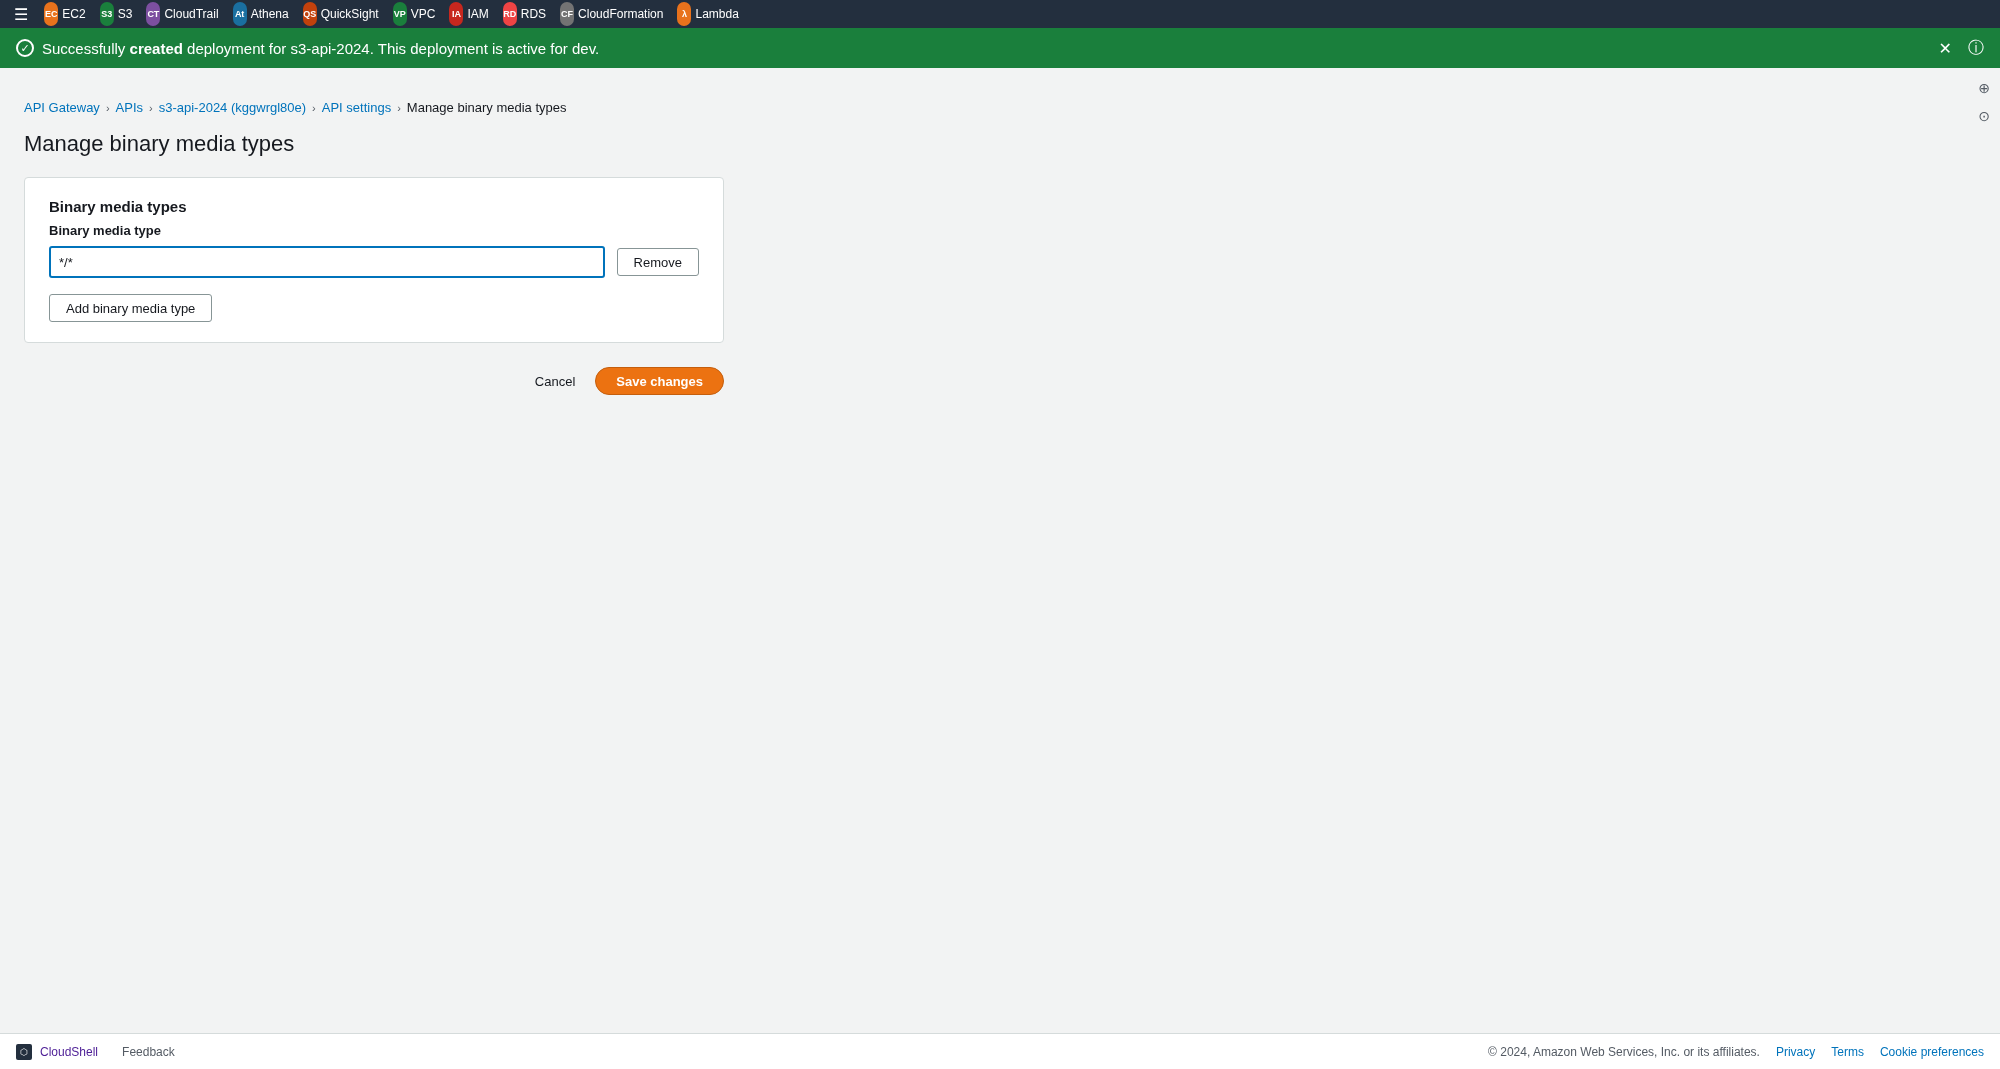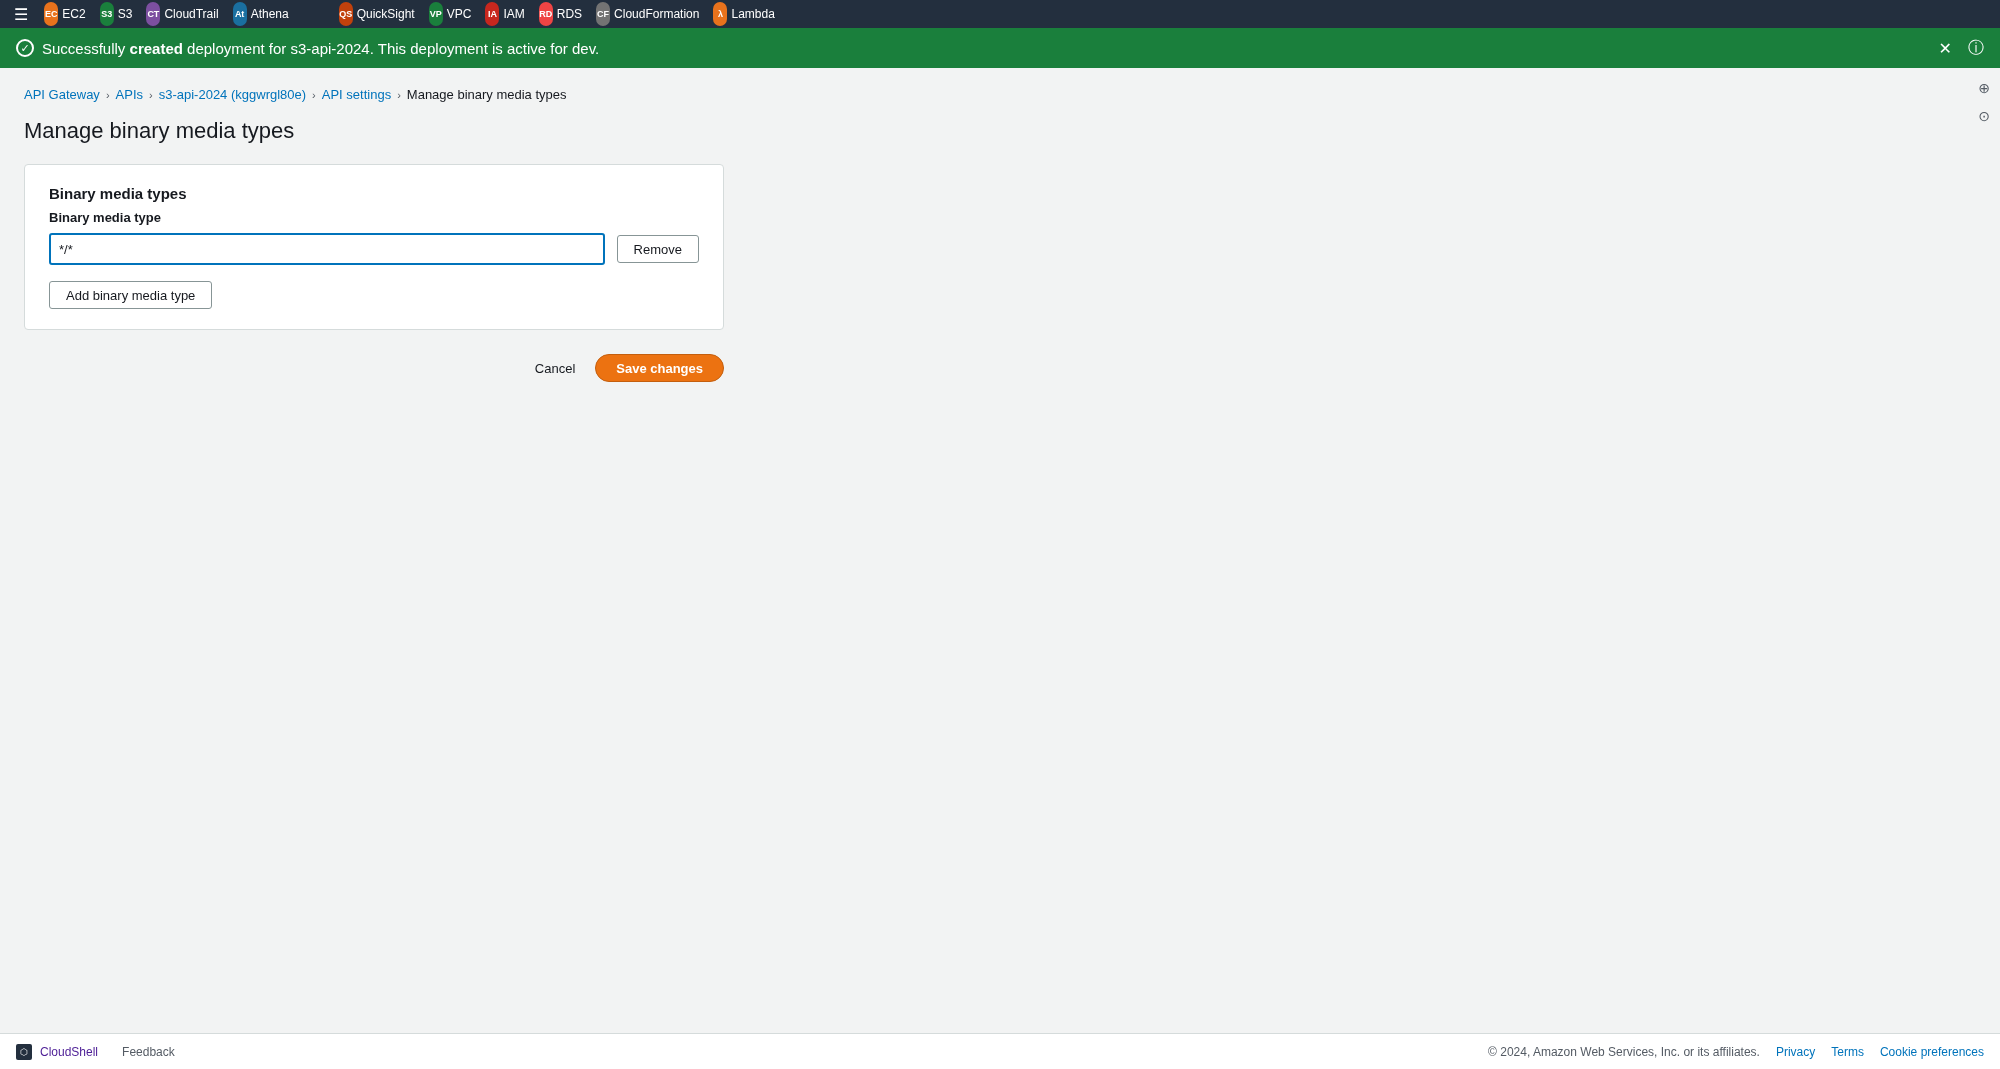--- a/index.html
+++ b/index.html
@@ -95,21 +95,21 @@
     
     .main-wrapper {
       display: flex;
       flex: 1;
       position: relative;
     }
 
     
     .page-content {
       flex: 1;
-      padding: 19px 24px;
+      padding: 32px 24px;
       overflow-y: auto;
     }
 
     
     .breadcrumb {
       display: flex;
       align-items: center;
       gap: 6px;
       margin-bottom: 16px;
       font-size: 13px;
@@ -308,21 +308,21 @@
       </div>
       <div class="nav-item">
         <span class="nav-icon" style="background: rgb(124, 79, 160);">CT</span>
         <span>CloudTrail</span>
       </div>
       <div class="nav-item">
         <span class="nav-icon" style="background: rgb(26, 111, 160);">At</span>
         <span>Athena</span>
       </div>
       <div class="nav-item">
-        <span class="nav-icon" style="background: #c2410c; margin-left: 36px;">QS</span>
+        <span class="nav-icon" style="background: #c2410c;">QS</span>
         <span>QuickSight</span>
       </div>
       <div class="nav-item">
         <span class="nav-icon" style="background: rgb(26, 127, 60);">VP</span>
         <span>VPC</span>
       </div>
       <div class="nav-item">
         <span class="nav-icon" style="background: rgb(199, 39, 30);">IA</span>
         <span>IAM</span>
       </div>

